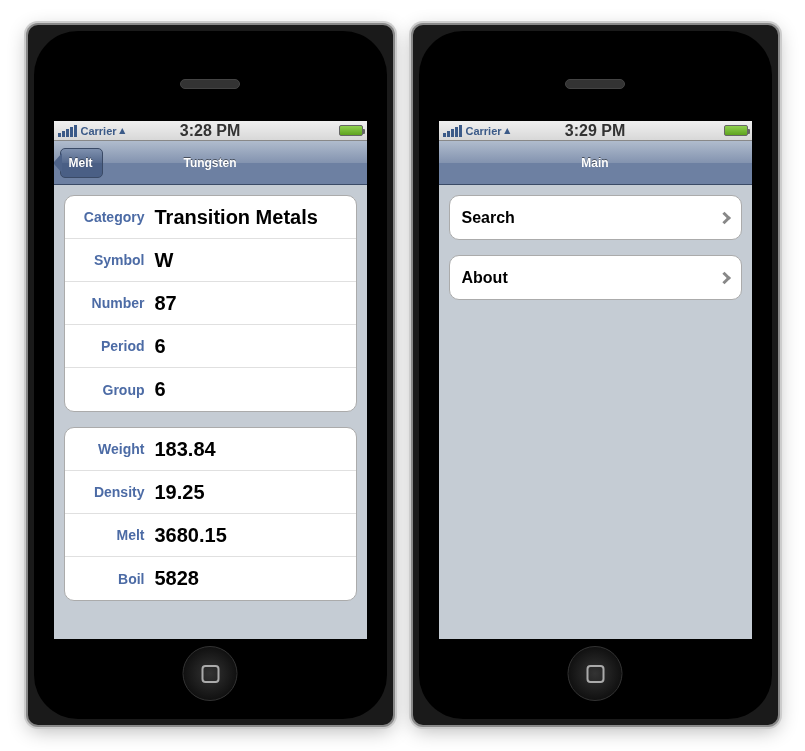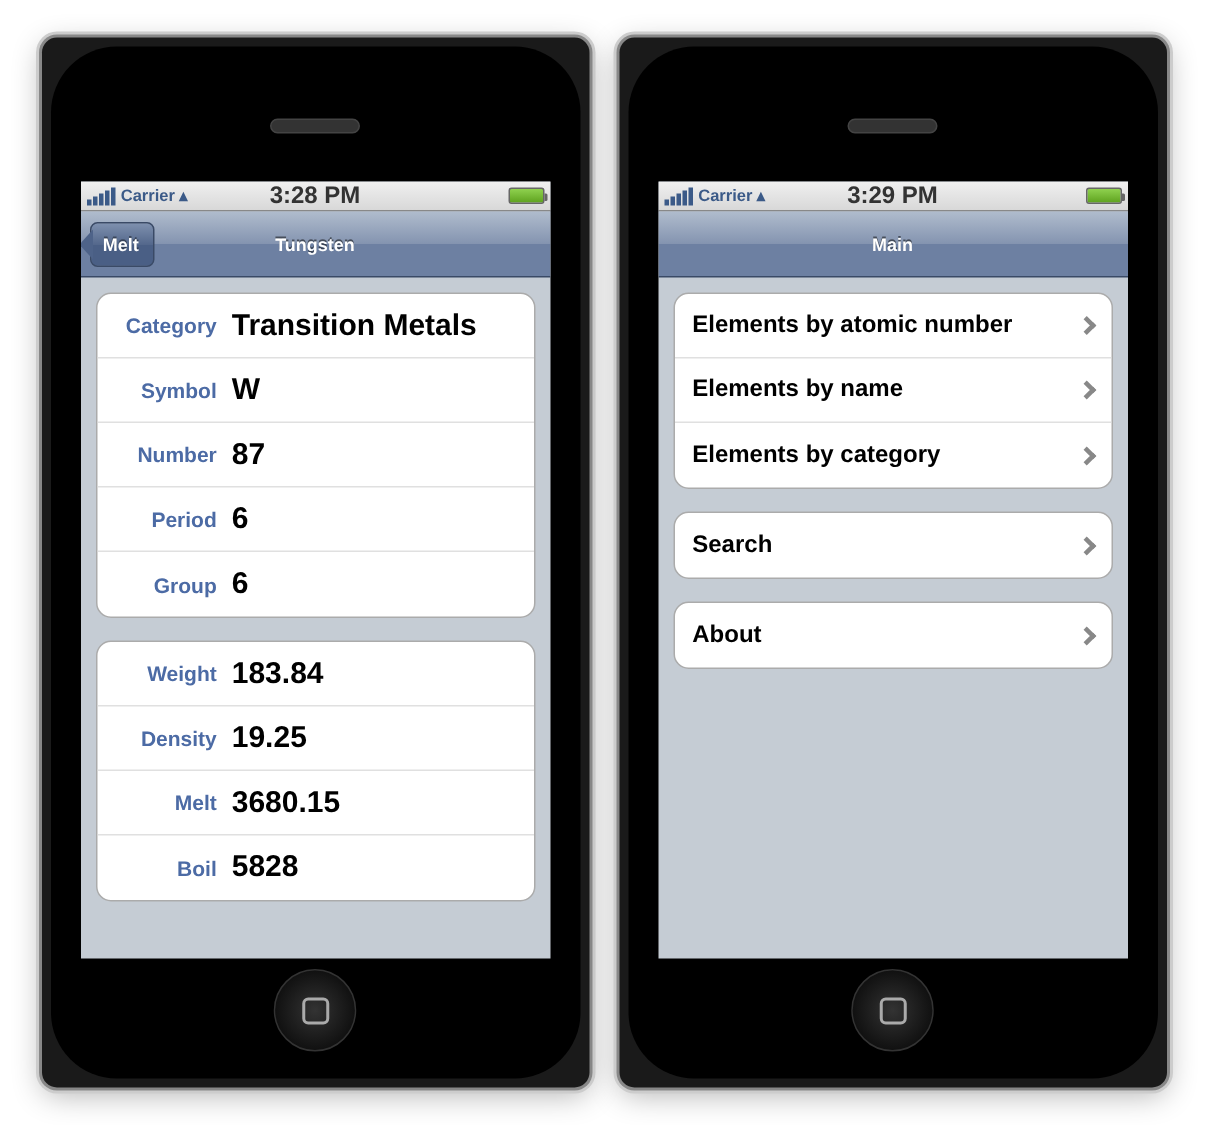--- a/index.html
+++ b/index.html
@@ -127,34 +127,20 @@
         <span style="margin-left:3px;color:#3b5a88">▴</span>
         <span class="time">3:29 PM</span>
         <div class="battery"></div>
       </div>
       <div class="nav">
         <span class="nav-title">Main</span>
       </div>
       <div class="content">
         <div class="group">
           <div class="row nav-row">
-              <span class="row-val">Elements by atomic number</span>
-              <span class="chev"></span>
-            </div>
-          <div class="row nav-row">
-              <span class="row-val">Elements by name</span>
-              <span class="chev"></span>
-            </div>
-          <div class="row nav-row">
-              <span class="row-val">Elements by category</span>
-              <span class="chev"></span>
-            </div>
-        </div>
-        <div class="group">
-          <div class="row nav-row">
               <span class="row-val">Search</span>
               <span class="chev"></span>
             </div>
         </div>
         <div class="group">
           <div class="row nav-row">
               <span class="row-val">About</span>
               <span class="chev"></span>
             </div>
         </div>

